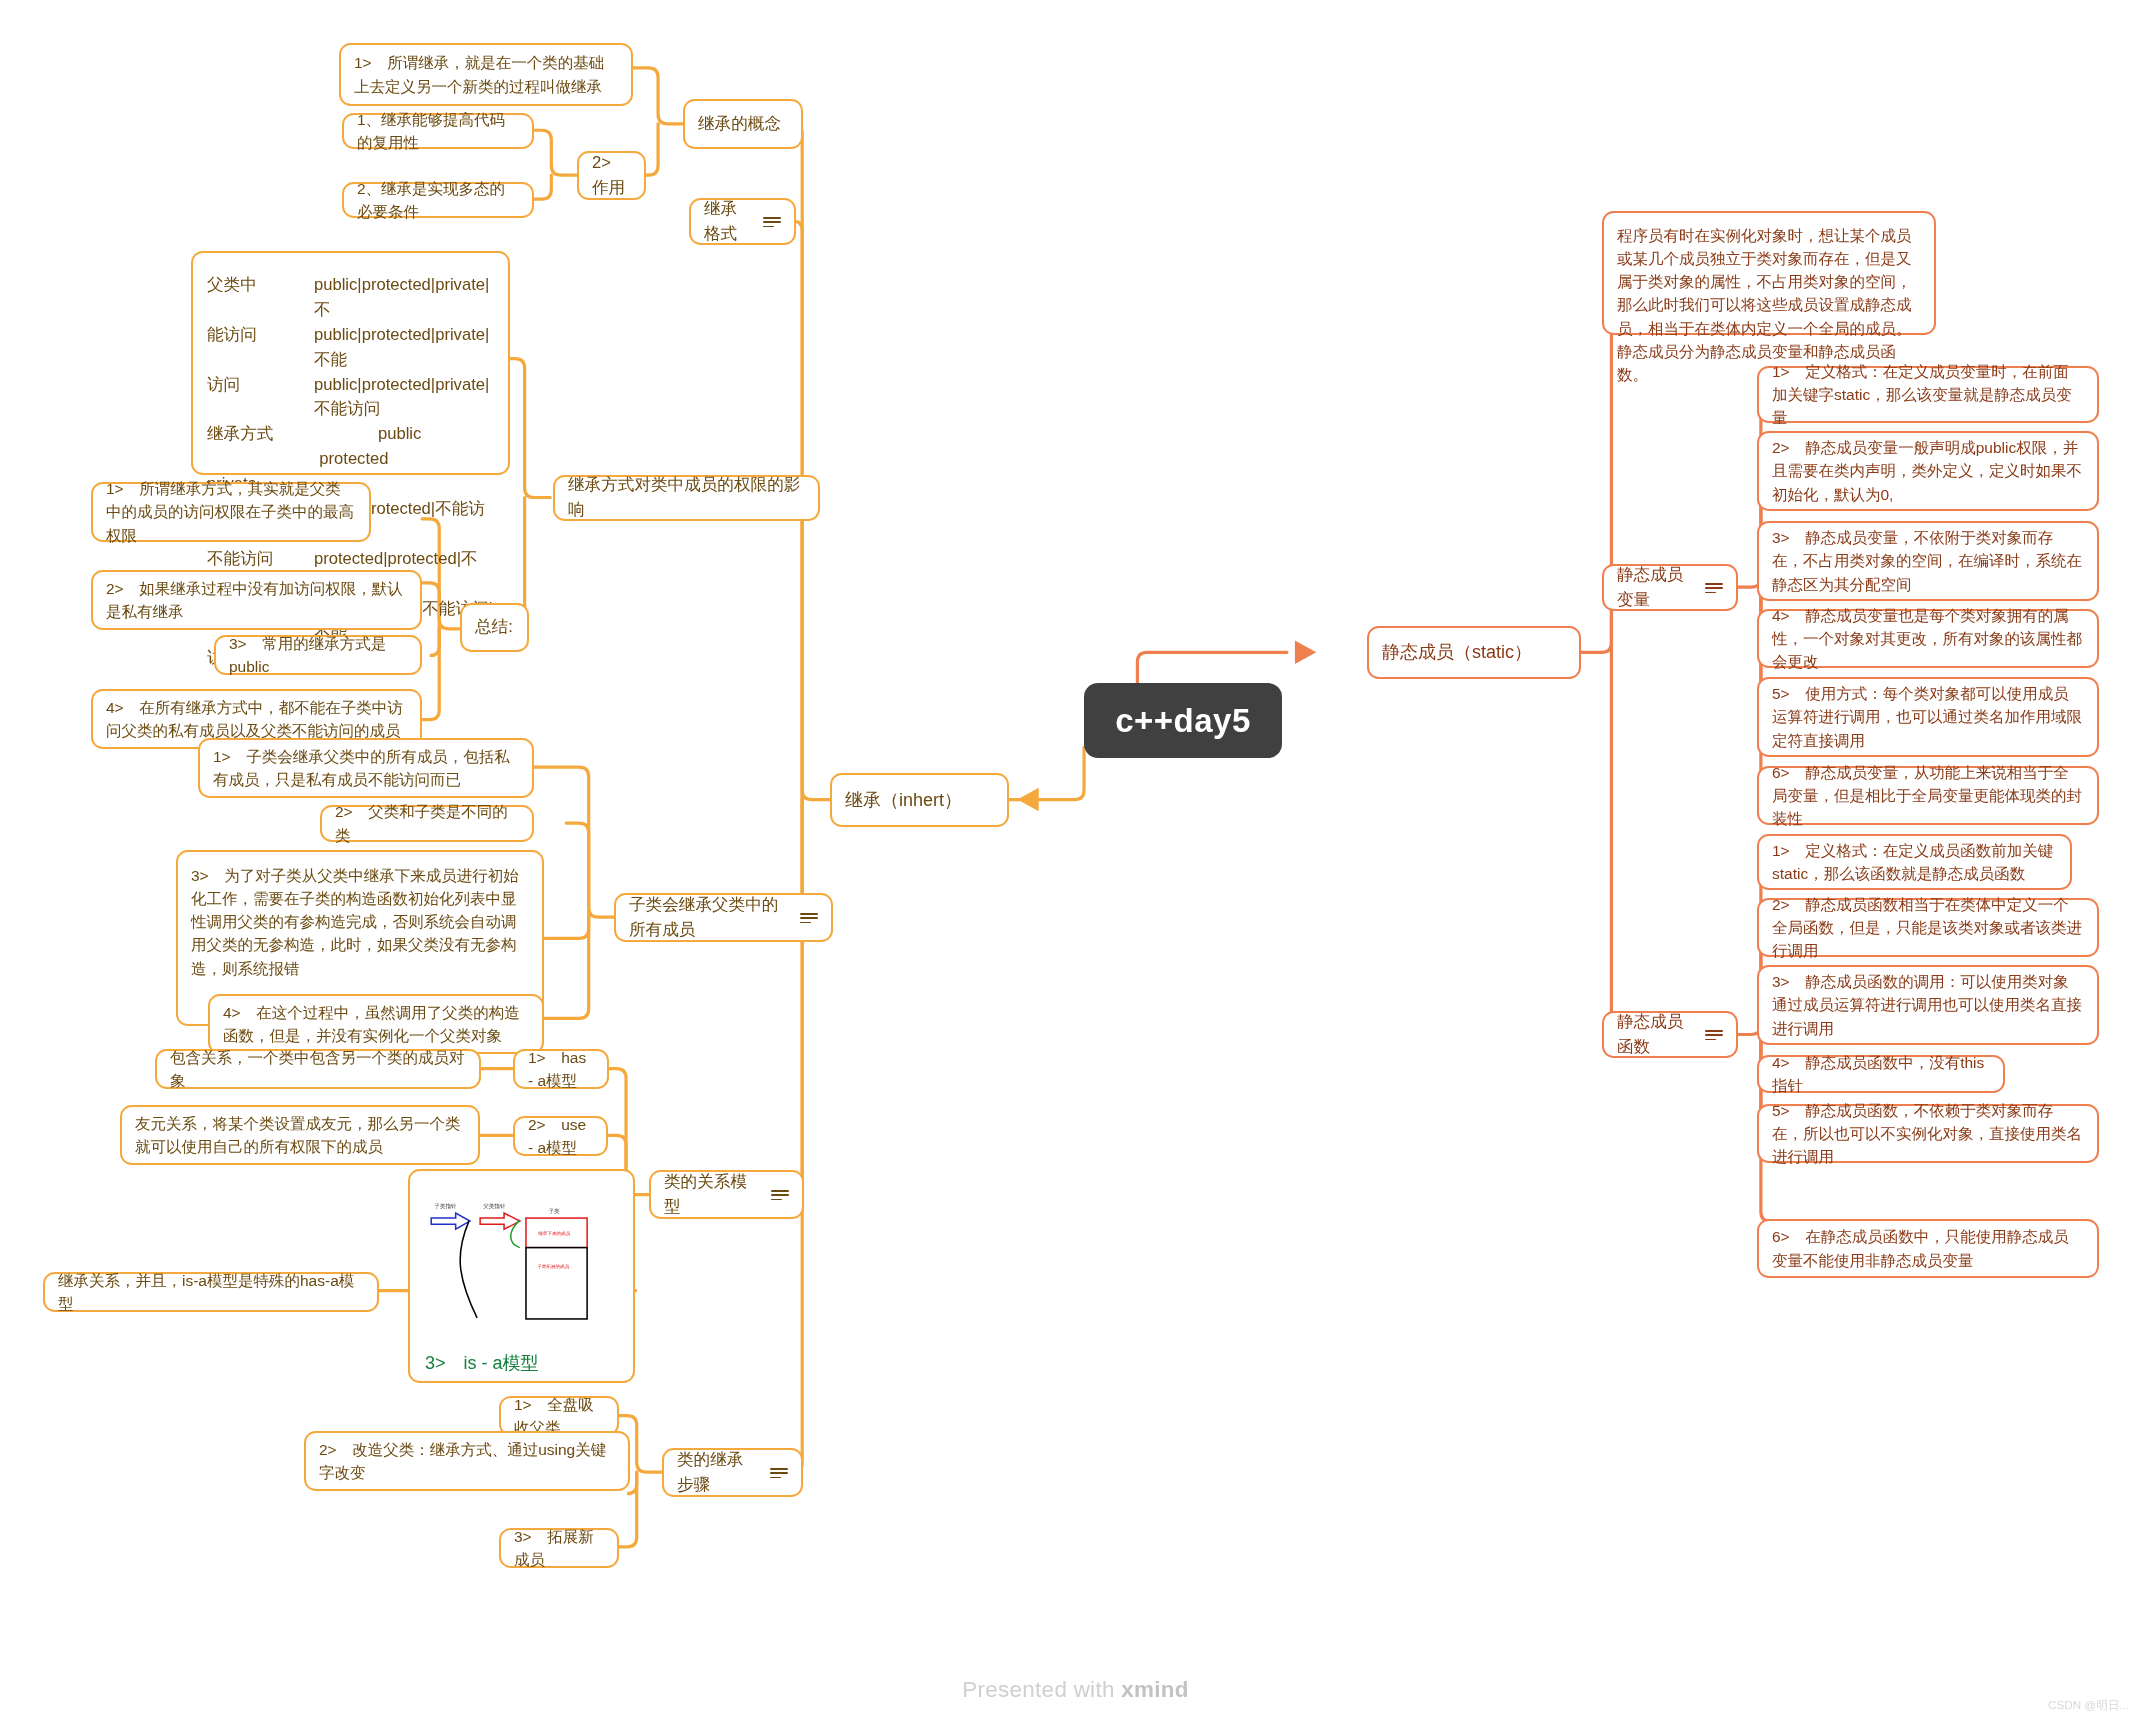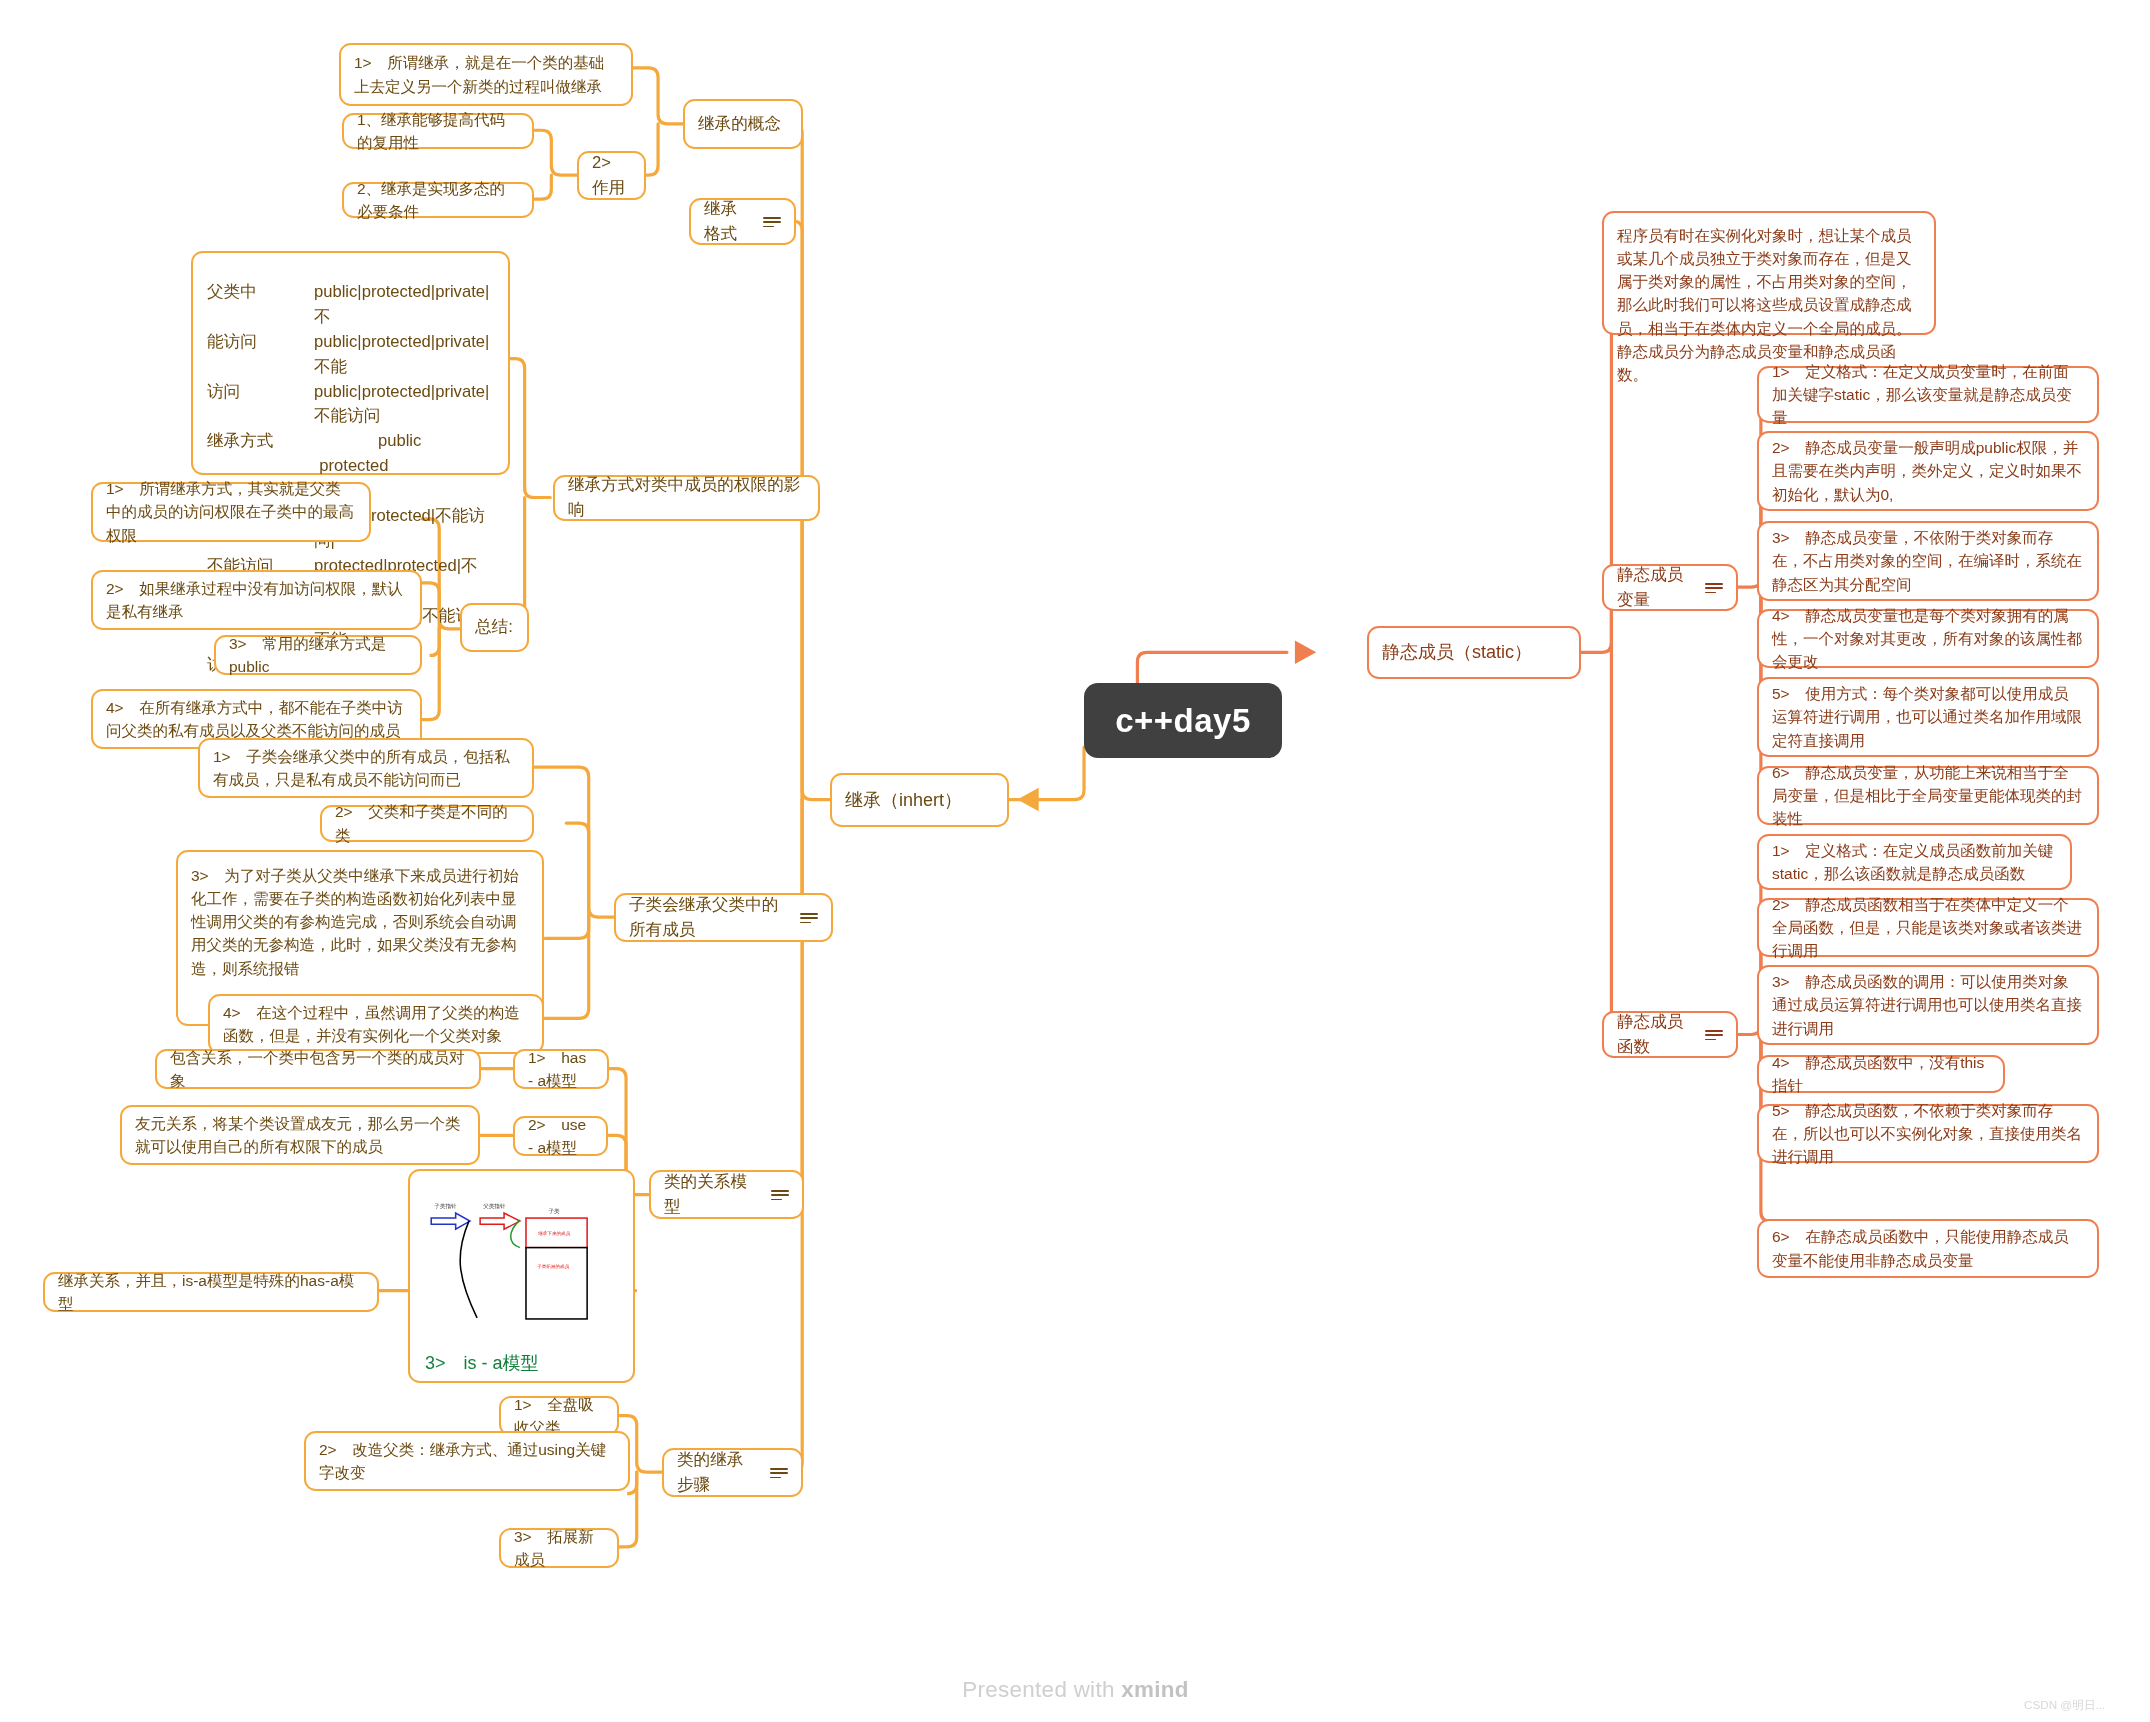--- a/index.html
+++ b/index.html
@@ -43,37 +43,37 @@
   .br-coral .topic-label{color:#8a3a16;}
 
   .notes-icon{flex:0 0 auto;width:18px;height:13px;position:relative;}
   .notes-icon i{display:block;position:absolute;left:0;height:1.6px;background:#6b4a11;border-radius:1.1px;}
   .notes-icon i:nth-child(1){top:2.1px;width:18px;}
   .notes-icon i:nth-child(2){top:6.4px;width:18px;}
   .notes-icon i:nth-child(3){top:10.7px;width:10.7px;}
   .br-coral .notes-icon i{background:#8a3a16;}
 
   
-  .perm-block{align-items:flex-start;flex-direction:column;padding:27px 14px;}
+  .perm-block{align-items:flex-start;flex-direction:column;padding:20px 14px;}
   .perm-row{display:flex;width:100%;color:#6b4a11;font-size:16.6px;line-height:1.5;}
   .perm-row .c1{width:107px;flex:0 0 107px;}
   .perm-row .c2{flex:1 1 auto;}
   .perm-gap{height:14px;}
 
   
   .pic-node{flex-direction:column;align-items:stretch;padding:8.5px 9.6px 6.4px 9.6px;}
   .pic-wrap{width:100%;height:166px;position:relative;background:#fff;}
   .pic-caption{margin-top:5.3px;font-size:18px;color:#15803d;padding-left:5.3px;}
 
   .wm{
     position:absolute;left:0;width:100%;text-align:center;
     color:#cfcfcf;font-size:22.4px;letter-spacing:0.3px;
   }
   .wm b{color:#c2c2c2;}
-  .wm-csdn{position:absolute;color:#d8d8d8;font-size:11.7px;}
+  .wm-csdn{position:absolute;color:#d8d8d8;font-size:11.7px;margin-left:24px;}
 </style>
 </head>
 <body>
 
 <div id="stage">
 
   <svg class="links" viewBox="0 0 4028 3226">
     <g fill="none" stroke="#f5a93c" stroke-width="6" stroke-linecap="round">
 
       <path d="M2030,1400 L2030,1480 Q2030,1498 2012,1498 L1890,1498"></path>

